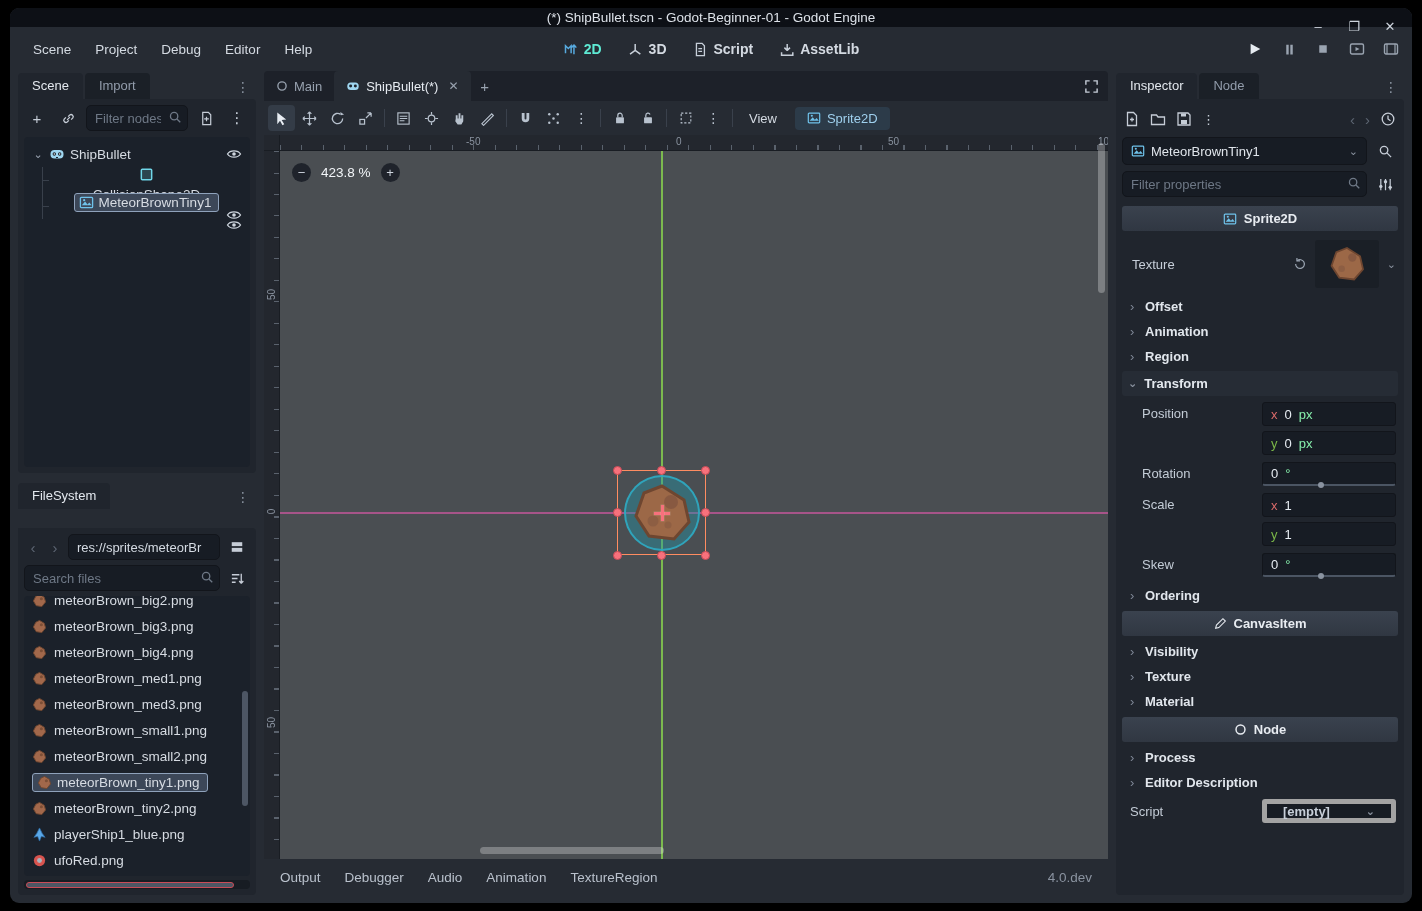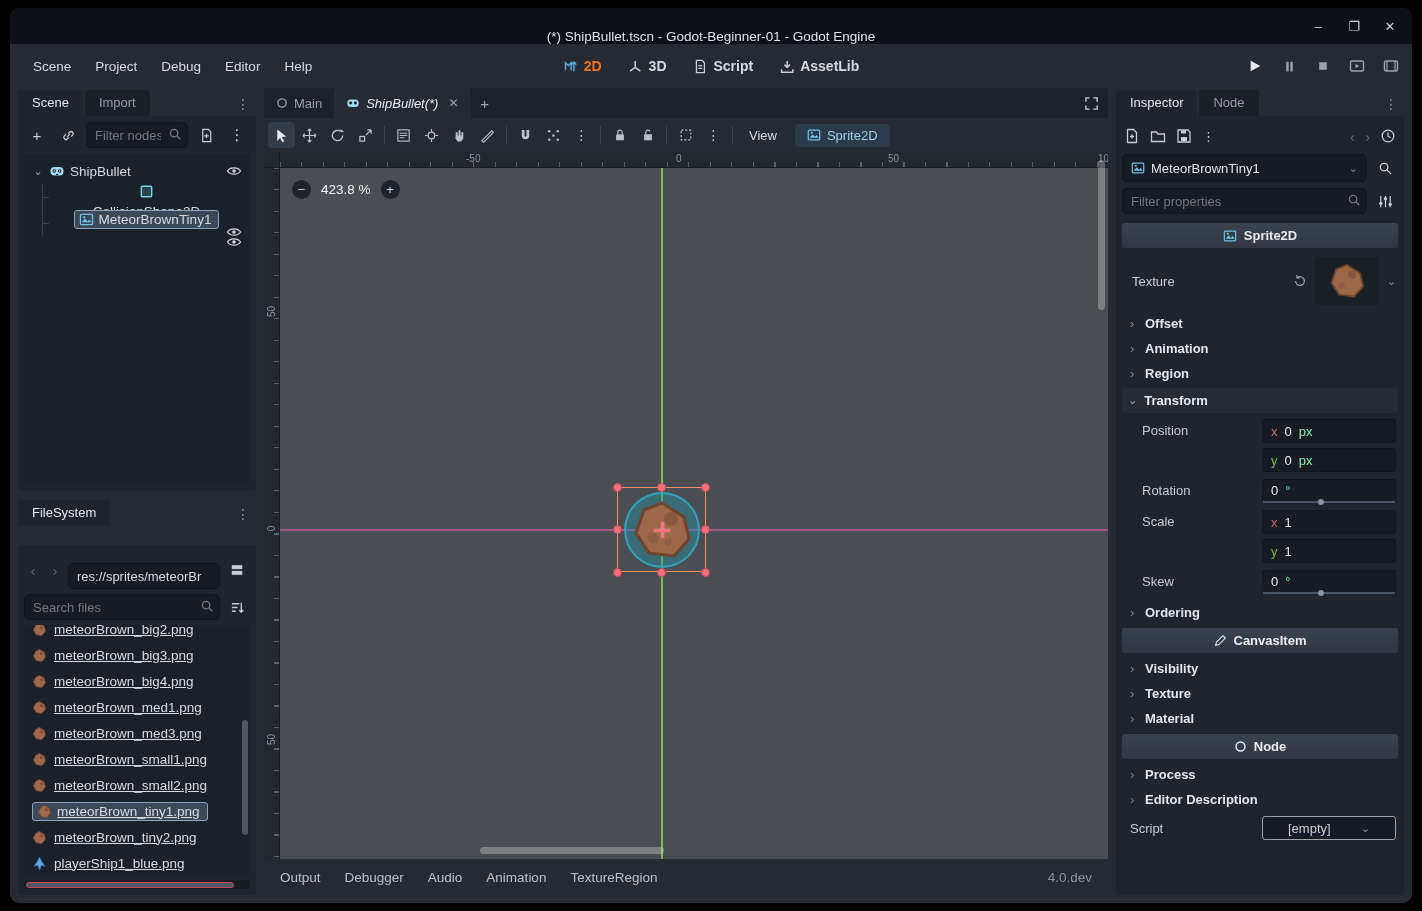--- a/index.html
+++ b/index.html
@@ -1,31 +1,31 @@
 <!DOCTYPE html>
 <html><head>
 <meta charset="utf-8">
 <style>
   * { margin:0; padding:0; box-sizing:border-box; }
   html,body { width:1422px; height:911px; background:#000; font-family:"Liberation Sans","DejaVu Sans",sans-serif; overflow:hidden; }
   .window { position:absolute; left:10px; top:8px; width:1402px; height:895px; background:#262b33; border-radius:9px; overflow:hidden; display:flex; flex-direction:column; }
 
   
-  .titlebar { height:36px; background:#0d1016; display:flex; align-items:flex-end; justify-content:center; position:relative; flex:none; }
+  .titlebar { height:19px; background:#0d1016; display:flex; align-items:center; justify-content:center; position:relative; flex:none; }
   .titlebar .title { color:#dde2e9; font-size:13.5px; }
   .win-controls { position:absolute; right:14px; top:0; height:36px; display:flex; align-items:center; gap:20px; color:#cdd4dd; font-size:13px; }
   .win-controls .wbtn { cursor:default; width:16px; text-align:center; }
 
   
   .menubar { height:44px; display:flex; align-items:center; padding:0 12px; position:relative; flex:none; }
   .menus { display:flex; gap:2px; }
   .menu-item { padding:5px 11px; color:#d4dae2; font-size:13.5px; border-radius:4px; }
   .ctx-switch { position:absolute; left:50%; transform:translateX(-50%); display:flex; gap:26px; align-items:center; }
   .ctx-item { display:flex; gap:6px; align-items:center; color:#d4dae2; font-size:14px; font-weight:bold; }
-  .ctx-item.active { color:#f97316; }
+  .ctx-item.active { color:#5eead4; }
   .run-bar { margin-left:auto; display:flex; gap:16px; align-items:center; }
   .rb { width:18px; height:18px; display:flex; align-items:center; justify-content:center; }
 
   .icon { display:inline-flex; align-items:center; justify-content:center; flex:none; }
   .icon svg { display:block; }
 
   
   .main { flex:1; display:flex; gap:8px; padding:0 8px 8px; min-height:0; }
   .col-left { width:238px; display:flex; flex-direction:column; gap:8px; flex:none; }
   .col-center { flex:1; display:flex; flex-direction:column; min-width:0; }
@@ -54,30 +54,30 @@
   .tchildren { margin-left:14px; border-left:1px solid #39404b; padding-left:4px; }
   .tchildren .trow { position:relative;flex-direction:column; }
   .tchildren .trow::before { content:""; position:absolute; left:-4px; top:13px; width:6px; height:1px; background:#39404b; }
   .sel-box { display:flex; align-items:center; gap:5px; background:#3c4758; border:1px solid #8fa2bb; border-radius:3px; padding:1px 7px 1px 4px; }
   .twist { color:#9aa4b1; font-size:11px; width:12px; text-align:center; }
 
   
   .fsnav { display:flex; gap:4px; align-items:center; margin-bottom:5px; flex:none; }
   .navarrow { color:#5d6673; font-size:15px; width:18px; text-align:center; }
   .fslist { flex:1; background:#1b212a; border-radius:4px; overflow:hidden; position:relative; font-size:13.5px; color:#d7dce3; padding:0 2px; }
-  .fslist-inner { margin-top:-9px;text-decoration:underline; }
+  .fslist-inner { margin-top:-9px; }
   .frow { height:26px; display:flex; align-items:center; gap:7px; padding:0 6px; }
   .fslist .vsb { position:absolute; right:2px; top:95px; width:6px; height:115px; background:#4d5664; border-radius:3px; }
   .hscroll { height:9px; margin-top:4px; background:#171c23; border-radius:4px; position:relative; flex:none; }
   .hscroll .handle { position:absolute; left:2px; top:1.5px; height:6px; width:92%; background:#4d5664; border-radius:3px; }
 
   
   .scenetabs { height:30px; background:#1d2129; display:flex; align-items:stretch; flex:none; border-radius:4px 4px 0 0; }
   .stab { display:flex; align-items:center; gap:6px; padding:0 12px; font-size:13px; color:#97a1ae; }
-  .stab.active { background:#262b33; color:#e6ebf1; border-radius:4px 4px 0 0;font-style:italic; }
+  .stab.active { background:#262b33; color:#e6ebf1; border-radius:4px 4px 0 0; }
   .stab .x { color:#9aa4b1; font-size:12px; margin-left:4px; }
   .newtab { width:28px; display:flex; align-items:center; justify-content:center; color:#9aa4b1; font-size:15px; }
   .expand-btn { margin-left:auto; width:34px; display:flex; align-items:center; justify-content:center; }
 
   .canvas-toolbar { height:34px; background:#262b33; display:flex; align-items:center; gap:1px; padding:0 4px; flex:none; }
   .ct-btn { width:27px; height:26px; border-radius:4px; display:flex; align-items:center; justify-content:center; }
   .ct-btn.active { background:#343c47; }
   .ct-sep { width:1px; height:18px; background:#3a414c; margin:0 4px; }
   .view-btn { padding:4px 11px; color:#d4dae2; font-size:13px; border-radius:4px; }
   .sprite2d-btn { margin-left:6px; display:flex; align-items:center; gap:6px; padding:4px 12px; background:rgba(87,170,223,0.13); border-radius:4px; color:#9fd0ee; font-size:13px; }
@@ -137,21 +137,21 @@
   .estack { display:flex; flex-direction:column; gap:5px; }
   .field { height:24px; background:#171c24; border:1px solid #12151b; border-radius:3px; display:flex; align-items:center; gap:7px; padding:0 8px; color:#e7ecf2; position:relative; }
   .field .k-x { color:#d96a6a; }
   .field .k-y { color:#7ab648; }
   .field .unit { color:#86efac; }
   .field.slider { border-bottom:2px solid #4b5563; }
   .field.slider::after { content:""; position:absolute; left:42%; bottom:-4px; width:6px; height:6px; border-radius:50%; background:#8a93a0; }
 
   .script-row { display:grid; grid-template-columns:1fr 134px; column-gap:8px; align-items:center; padding:4px 2px 0 8px; flex:none; }
   .script-row .plabel { padding-top:0; }
-  .dropdown { height:24px; background:#171c24; border:1px solid #a3a3a3; border-radius:3px; display:flex; align-items:center; padding:0 25px; color:#c7cfd9; }
+  .dropdown { height:24px; background:#171c24; border:5px solid #a3a3a3; border-radius:3px; display:flex; align-items:center; padding:0 16px; color:#c7cfd9;font-weight:bold; }
   .dropdown .chev { margin-left:auto; color:#8a93a0; font-size:11px; }
 </style>
 </head>
 <body>
 
 <div class="window">
 
   <div class="titlebar">
     <div class="title">(*) ShipBullet.tscn - Godot-Beginner-01 - Godot Engine</div>
     <div class="win-controls">
@@ -336,21 +336,21 @@
       <div style="display:flex;flex-direction:column;flex:1;min-height:0;gap:19px;">
         <div class="tabrow">
           <span class="dtab active">FileSystem</span>
           <span class="tab-dots">⋮</span>
         </div>
         <div class="panel fs-panel">
           <div class="fsnav">
             <span class="navarrow">‹</span>
             <span class="navarrow">›</span>
             <span class="input-wrap">
-                <input class="tinput" style="padding-right: 4px; margin-top: 12px;" readonly="" value="res://sprites/meteorBr">
+                <input class="tinput" style="padding-right: 4px;" readonly="" value="res://sprites/meteorBr">
               </span>
             <span class="tbtn">
                 <svg width="14" height="14" viewBox="0 0 16 16">
                   <rect x="2" y="2.5" width="12" height="4.5" fill="#c6cdd7"></rect>
                   <rect x="2" y="9" width="12" height="4.5" fill="#c6cdd7"></rect>
                 </svg>
               </span>
           </div>
           <div class="fsnav">
             <span class="input-wrap">

